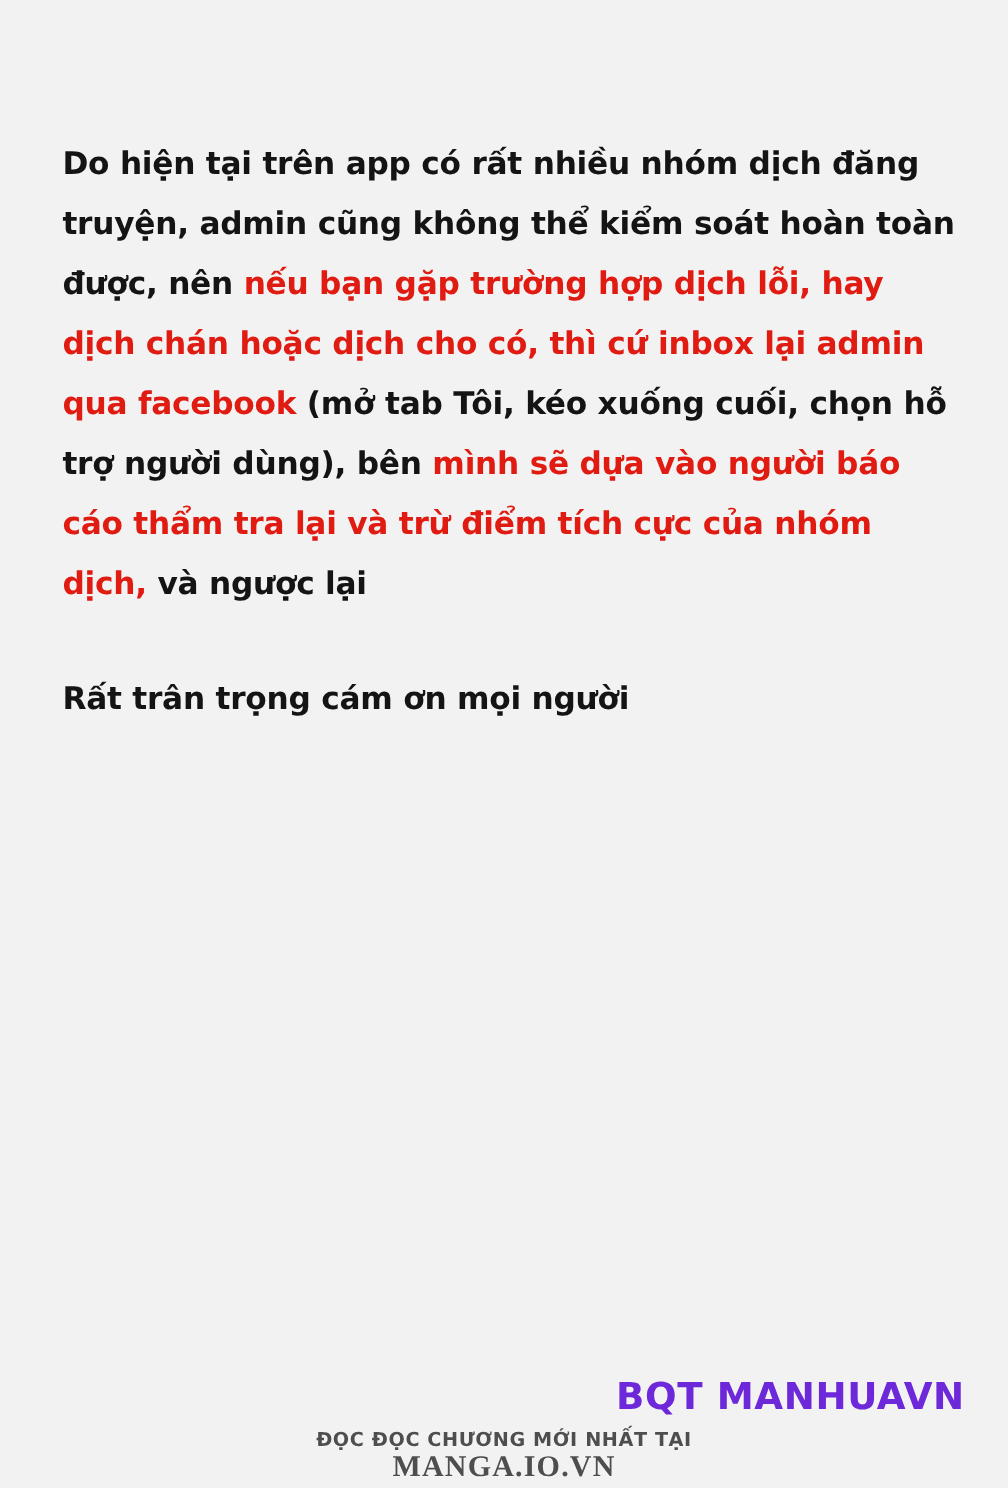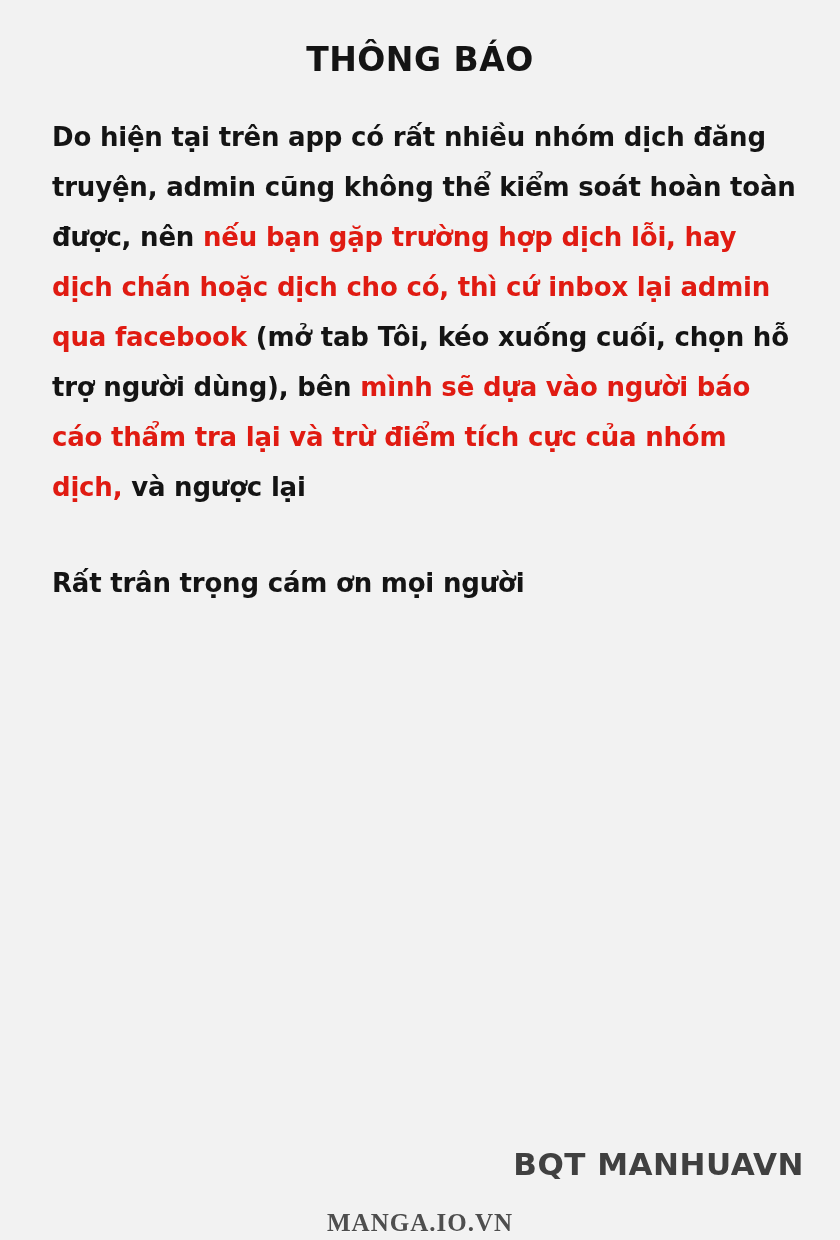--- a/index.html
+++ b/index.html
@@ -48,21 +48,21 @@
   }
   .red {
     color: #e01b12;
   }
   .signature {
     position: absolute;
     right: 36px;
     bottom: 58px;
     font-size: 31px;
     font-weight: bold;
-    color: #404040;
+    color: #6d28d9;
     letter-spacing: 0.5px;
   }
   .watermark {
     position: absolute;
     left: 0;
     right: 0;
     bottom: 4px;
     text-align: center;
     color: #2b2b2b;
     opacity: 0.82;
@@ -82,30 +82,30 @@
     line-height: 27px;
     text-shadow: 0 1px 0 rgba(255,255,255,0.45);
     font-family: Liberation Serif, serif;
   }
 </style>
 </head>
 <body>
 
 <div class="page">
 
-  <div class="title">THÔNG BÁO</div>
 
   <div class="body-text">
 
     <p class="para"><span>Do hiện tại trên app có rất nhiều nhóm dịch đăng truyện, admin cũng không thể kiểm soát hoàn toàn được, nên </span><span class="red">nếu bạn gặp trường hợp dịch lỗi, hay dịch chán hoặc dịch cho có, thì cứ inbox lại admin qua facebook</span><span> (mở tab Tôi, kéo xuống cuối, chọn hỗ trợ người dùng), bên </span><span class="red">mình sẽ dựa vào người báo cáo thẩm tra lại và trừ điểm tích cực của nhóm dịch,</span><span> và ngược lại</span></p>
 
 
     <p class="para"><span>Rất trân trọng cám ơn mọi người</span></p>
 
   </div>
 
   <div class="signature">BQT MANHUAVN</div>
 
   <div class="watermark">
+    <div class="watermark-top">ĐỌC ĐỌC CHƯƠNG MỚI NHẤT TẠI</div>
     <div class="watermark-bottom">MANGA.IO.VN</div>
   </div>
 
 </div>
 
 </body></html>

